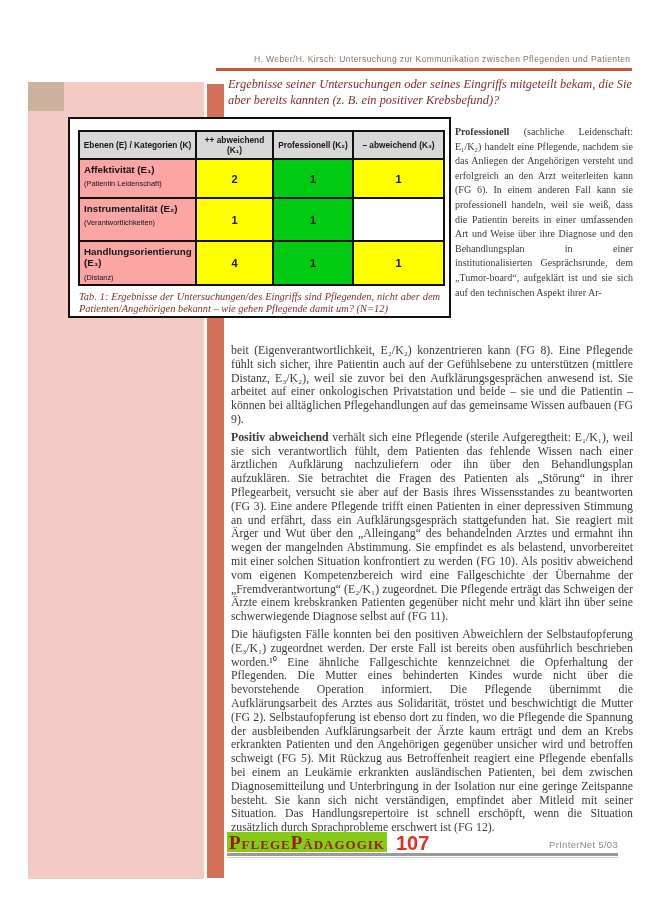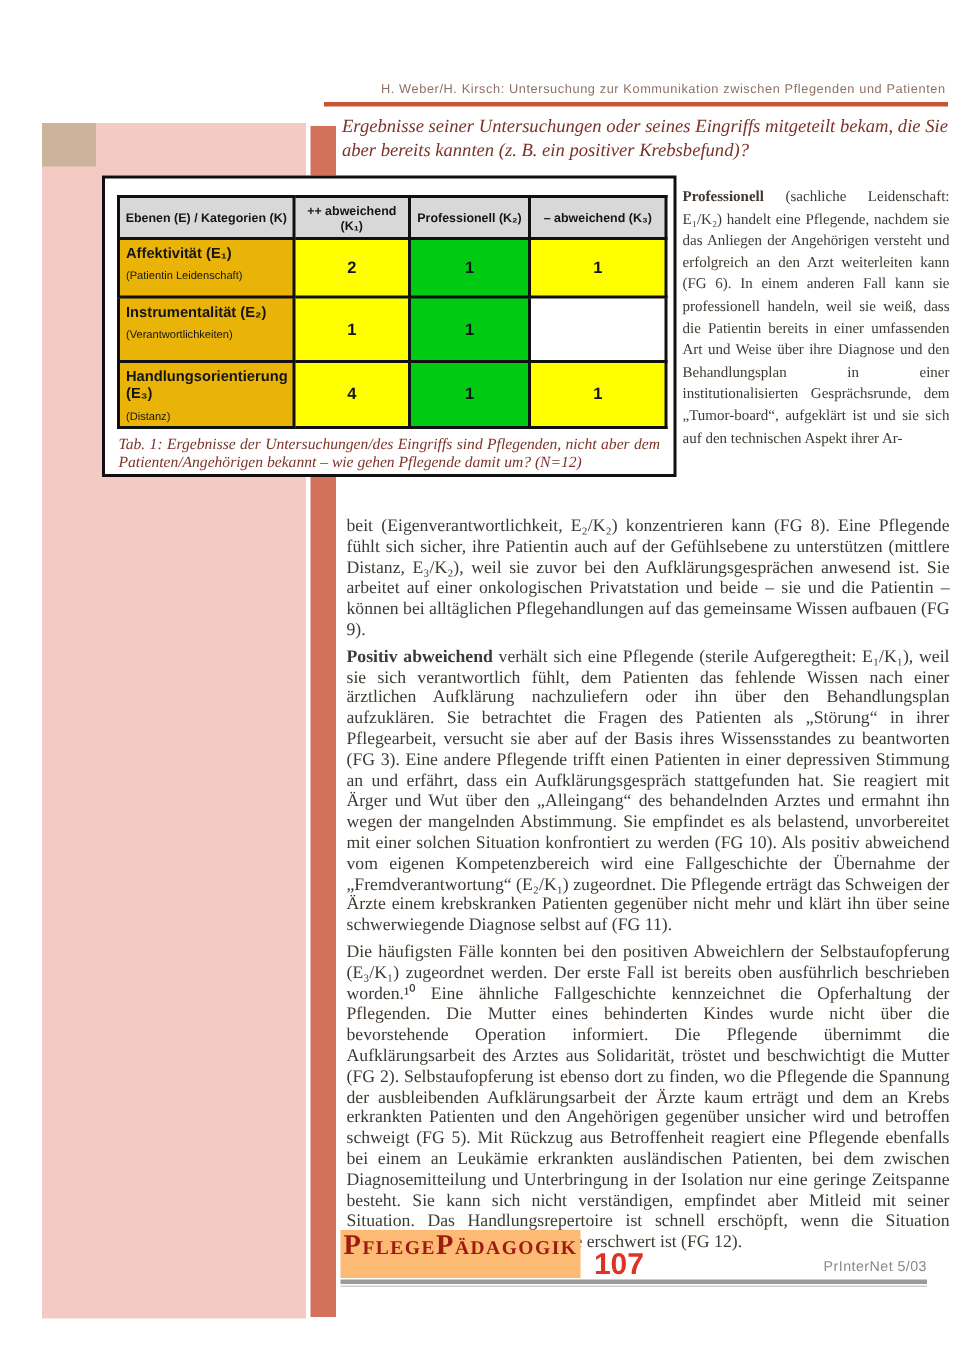--- a/index.html
+++ b/index.html
@@ -29,21 +29,21 @@
     position:absolute;left:68px;top:117px;width:383px;height:201px;background:#ffffff;
     border:2px solid #101010;box-sizing:border-box;padding:11px 8px 0 8px;
   }
   table.results{border-collapse:collapse;table-layout:fixed;width:365px;
     font-family:"Liberation Sans", sans-serif;color:#141414;}
   table.results th, table.results td{border:2px solid #101010;box-sizing:border-box;}
   table.results th{
     background:#d8d8d8;font-size:8.3px;font-weight:bold;text-align:center;
     vertical-align:middle;padding:2px 2px;height:28px;line-height:1.25;
   }
-  td.label-cell{background:#eab308;vertical-align:top;padding:4px 4px 2px 4px;}
+  td.label-cell{background:#fca5a5;vertical-align:top;padding:4px 4px 2px 4px;}
   .row-label{font-size:9.8px;font-weight:bold;line-height:1.15;}
   .row-sublabel{font-size:7.4px;margin-top:4px;}
   td.val-cell{font-size:11px;font-weight:bold;text-align:center;vertical-align:middle;}
   tr.r1 td{height:39px;} tr.r2 td{height:43px;} tr.r3 td{height:43px;}
   .caption{
     margin:5px 1px 0 1px;font-style:italic;font-size:10.4px;line-height:12px;
     color:#7c3227;text-align:justify;
   }
   
   .sidecol{
@@ -60,21 +60,21 @@
   .main-text .para{margin:0 0 4px 12px;}
   .bold{font-weight:bold;}
   
   .footer{
     position:absolute;left:227px;top:824px;width:391px;height:28px;
     display:flex;align-items:flex-end;gap:9px;
   }
   .journal-logo{
     font-family:"Liberation Serif", serif;font-variant:small-caps;font-weight:bold;
     font-size:19px;line-height:1;letter-spacing:1px;color:#9c1a12;
-    background:#fdba74;padding:1px 2px 12px 2px;
+    background:#84cc16;padding:1px 2px 0 2px;
   }
   .page-number{
     font-family:"Liberation Sans", sans-serif;font-weight:bold;
     font-size:20px;line-height:.85;color:#e03222;
   }
   .issue-label{
     margin-left:auto;font-family:"Liberation Sans", sans-serif;
     font-size:9.5px;color:#8a8a8a;padding-bottom:2px;letter-spacing:.3px;
   }
   .footer-rule{position:absolute;left:227px;top:853px;width:391px;height:3px;background:#9a9a9a;}

